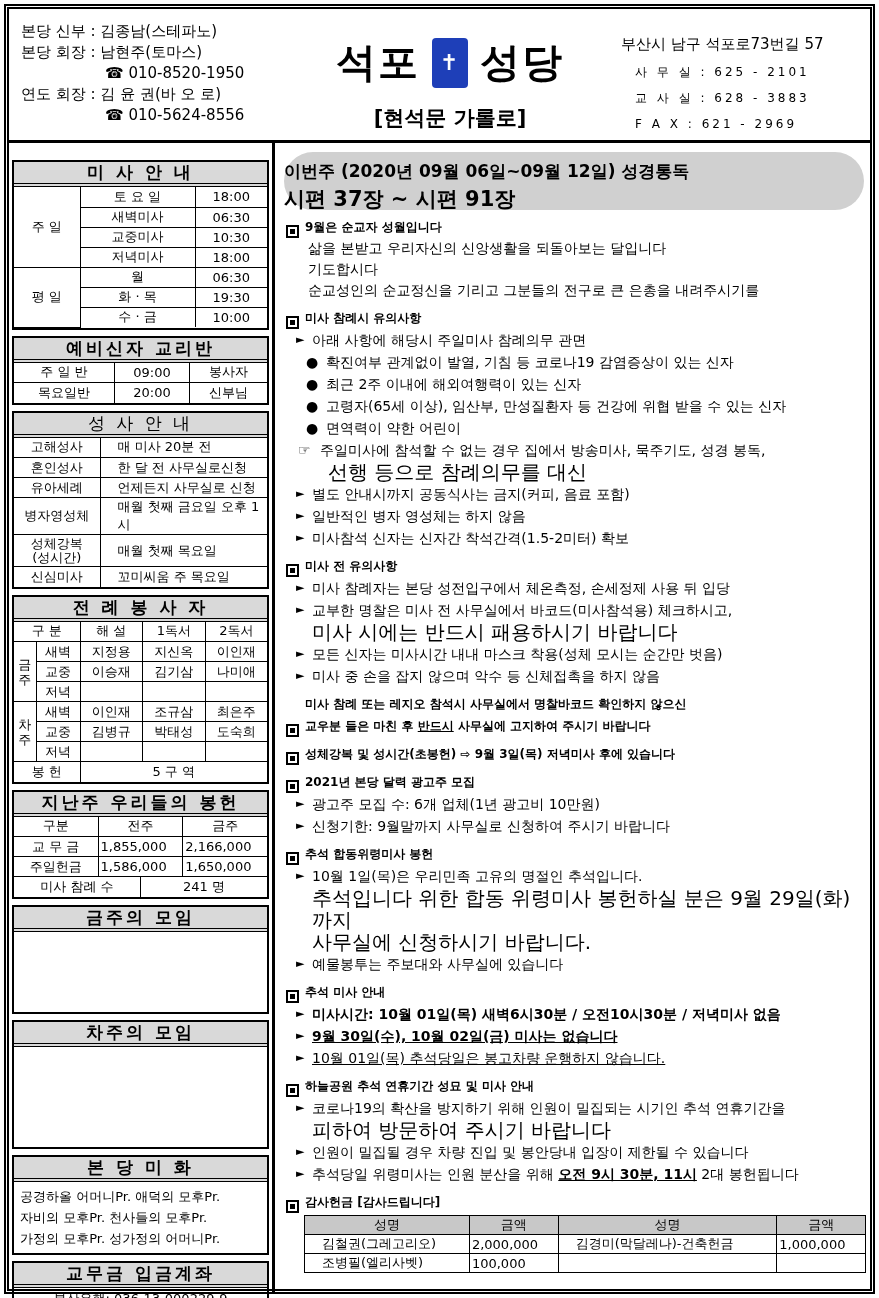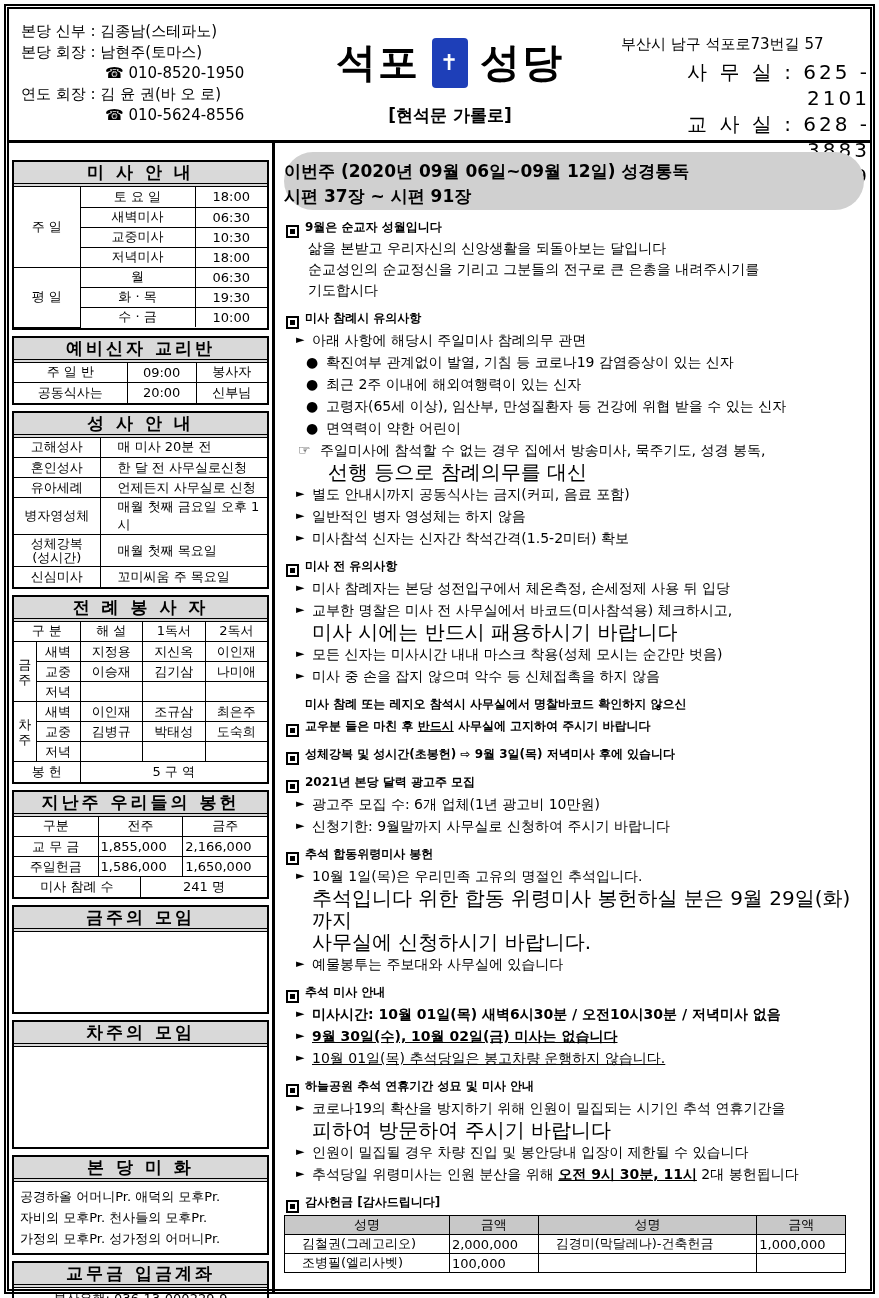--- a/index.html
+++ b/index.html
@@ -4,64 +4,64 @@
 <style>
   * { box-sizing: border-box; margin: 0; padding: 0; }
   body { width: 879px; height: 1298px; background: #fff; font-family: "DejaVu Sans", sans-serif; color: #000; position: relative; overflow: hidden; }
   .frame { position: absolute; left: 4px; top: 4px; width: 871px; height: 1290px; border: 4px double #000; border-width: 5px; }
   .header { position: absolute; left: 9px; top: 9px; width: 861px; height: 134px; border-bottom: 3px solid #000; }
   .hdr-left { position: absolute; left: 12px; top: 12px; font-size: 15px; line-height: 21px; }
   .hdr-left .phone { padding-left: 84px; }
   .hdr-center { position: absolute; left: 306px; top: 26px; width: 270px; text-align: center; }
   .title { font-size: 40px; font-weight: bold; display: flex; align-items: center; justify-content: center; gap: 12px; letter-spacing: 2px; }
   .logo { width: 36px; height: 50px; background: #1e3fb8; border-radius: 4px; display: inline-flex; align-items: center; justify-content: center; color: #fff; font-size: 22px; }
-  .subtitle { font-size: 17px; font-weight: bold; margin-top: 14px; }
+  .subtitle { font-size: 21px; font-weight: bold; margin-top: 14px; }
   .hdr-right { position: absolute; left: 612px; top: 22px; font-size: 15px; line-height: 26px; }
   .hdr-right .addr { margin-bottom: 2px; }
-  .hdr-right .row { font-size: 20px; letter-spacing: 3px; padding-left: 14px; text-align: right; }
+  .hdr-right .row { font-size: 12px; letter-spacing: 3px; padding-left: 14px; }
 
   .divider { position: absolute; left: 272px; top: 143px; width: 3px; height: 1150px; background: #000; }
 
   .left { position: absolute; left: 12px; top: 160px; width: 257px; }
   .box { border: 2px solid #000; margin-bottom: 6px; }
   .box-h { background: #d9d9d9; text-align: center; font-weight: bold; font-size: 17px; border-bottom: 4px double #000; height: 25px; line-height: 21px; letter-spacing: 3px; }
-  .box-h.thin { font-weight: bold; }
+  .box-h.thin { font-weight: normal; }
   table { border-collapse: collapse; width: 100%; }
   td, th { border: 1px solid #000; font-size: 13px; text-align: center; height: 20px; padding: 0 2px; font-weight: normal; }
   .box table tr:first-child td { border-top: none; }
   .box table td:first-child { border-left: none; }
   .box table td:last-child { border-right: none; }
   .box table tr:last-child td { border-bottom: none; }
   .left-al { text-align: left; padding-left: 17px; }
   .right-al { text-align: left; padding-right: 3px; }
   .empty-body { height: 80px; }
   .empty-body2 { height: 100px; }
   .mihwa { font-size: 13px; line-height: 21px; padding: 4px 6px; }
   .acct { font-size: 13px; text-align: center; line-height: 17px; padding: 2px; }
 
   .right { position: absolute; left: 284px; top: 152px; width: 580px; }
   .banner { background: #d0d0d0; border-radius: 30px; height: 58px; text-align: left; font-weight: bold; padding-top: 8px; }
   .banner .l1 { font-size: 17px; }
-  .banner .l2 { font-size: 17px; margin-top: 2px; }
+  .banner .l2 { font-size: 21px; margin-top: 2px; }
   .sec { margin-top: 6px; }
   .sec-h { font-weight: bold; font-size: 12px; line-height: 22px; display: flex; align-items: flex-end; }
   .sq { display: inline-block; width: 13px; height: 13px; border: 2px solid #000; margin: 5px 6px 0 2px; position: relative; flex-shrink: 0; }
   .sq::after { content: ""; position: absolute; left: 2px; top: 2px; width: 5px; height: 5px; background: #000; }
   .para { font-size: 14px; line-height: 21px; padding-left: 24px; }
   .item { font-size: 14px; line-height: 22px; padding-left: 12px; display: flex; }
   .item .tri { width: 16px; flex-shrink: 0; font-size: 11px; }
   .item.sub { padding-left: 22px; }
   .item.sub .tri { font-size: 14px; width: 20px; }
   .item.hand { padding-left: 14px; }
   .item.hand .tri { font-size: 14px; width: 22px; }
   .cont { padding-left: 28px; font-size: 20px; line-height: 22px; }
   .cont.deep { padding-left: 44px; }
   .bold { font-weight: bold; }
   .u { text-decoration: underline; }
-  .thanks table { margin-top: 2px; margin-left: 0; width: 562px; }
+  .thanks table { margin-top: 2px; margin-left: 20px; width: 562px; }
   .thanks td { font-size: 13px; height: 18px; }
   .thanks th { background: #c8c8c8; font-size: 13px; height: 18px; }
 </style>
 </head>
 <body>
 
 <div class="frame"></div>
 
 <div class="header">
   <div class="hdr-left">
@@ -131,21 +131,21 @@
   <div class="box">
     <div class="box-h">예비신자 교리반</div>
     <table>
       <tbody>
           <tr>
             <td>주 일 반</td>
             <td>09:00</td>
             <td>봉사자</td>
           </tr>
       <tr>
-            <td>공동식사는</td>
+            <td>목요일반</td>
             <td>20:00</td>
             <td>신부님</td>
           </tr>
     </tbody>
       </table>
   </div>
 
   <div class="box">
     <div class="box-h thin">성 사 안 내</div>
     <table>
@@ -295,22 +295,22 @@
     <div class="l1">이번주 (2020년 09월 06일~09월 12일) 성경통독</div>
     <div class="l2">시편 37장 ~ 시편 91장</div>
   </div>
 
   <div class="sec">
     <div class="sec-h">
         <span class="sq"></span>
         <span>9월은 순교자 성월입니다</span>
       </div>
     <div class="para">삶을 본받고 우리자신의 신앙생활을 되돌아보는 달입니다</div>
+    <div class="para">기도합시다</div>
     <div class="para">순교성인의 순교정신을 기리고 그분들의 전구로 큰 은총을 내려주시기를</div>
-    <div class="para">기도합시다</div>
   </div>
 
   <div class="sec">
     <div class="sec-h">
         <span class="sq"></span>
         <span>미사 참례시 유의사항</span>
       </div>
     <div class="item">
         <span class="tri">►</span>
         <span>아래 사항에 해당시 주일미사 참례의무 관면</span>

